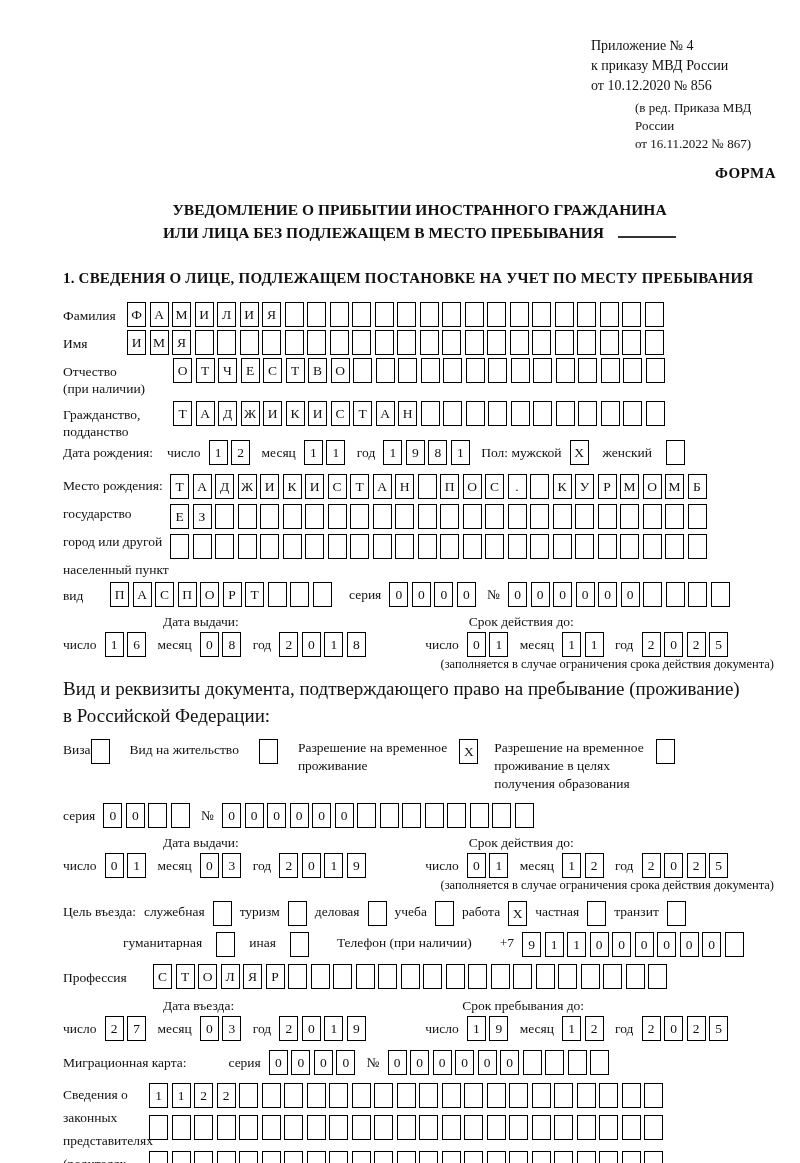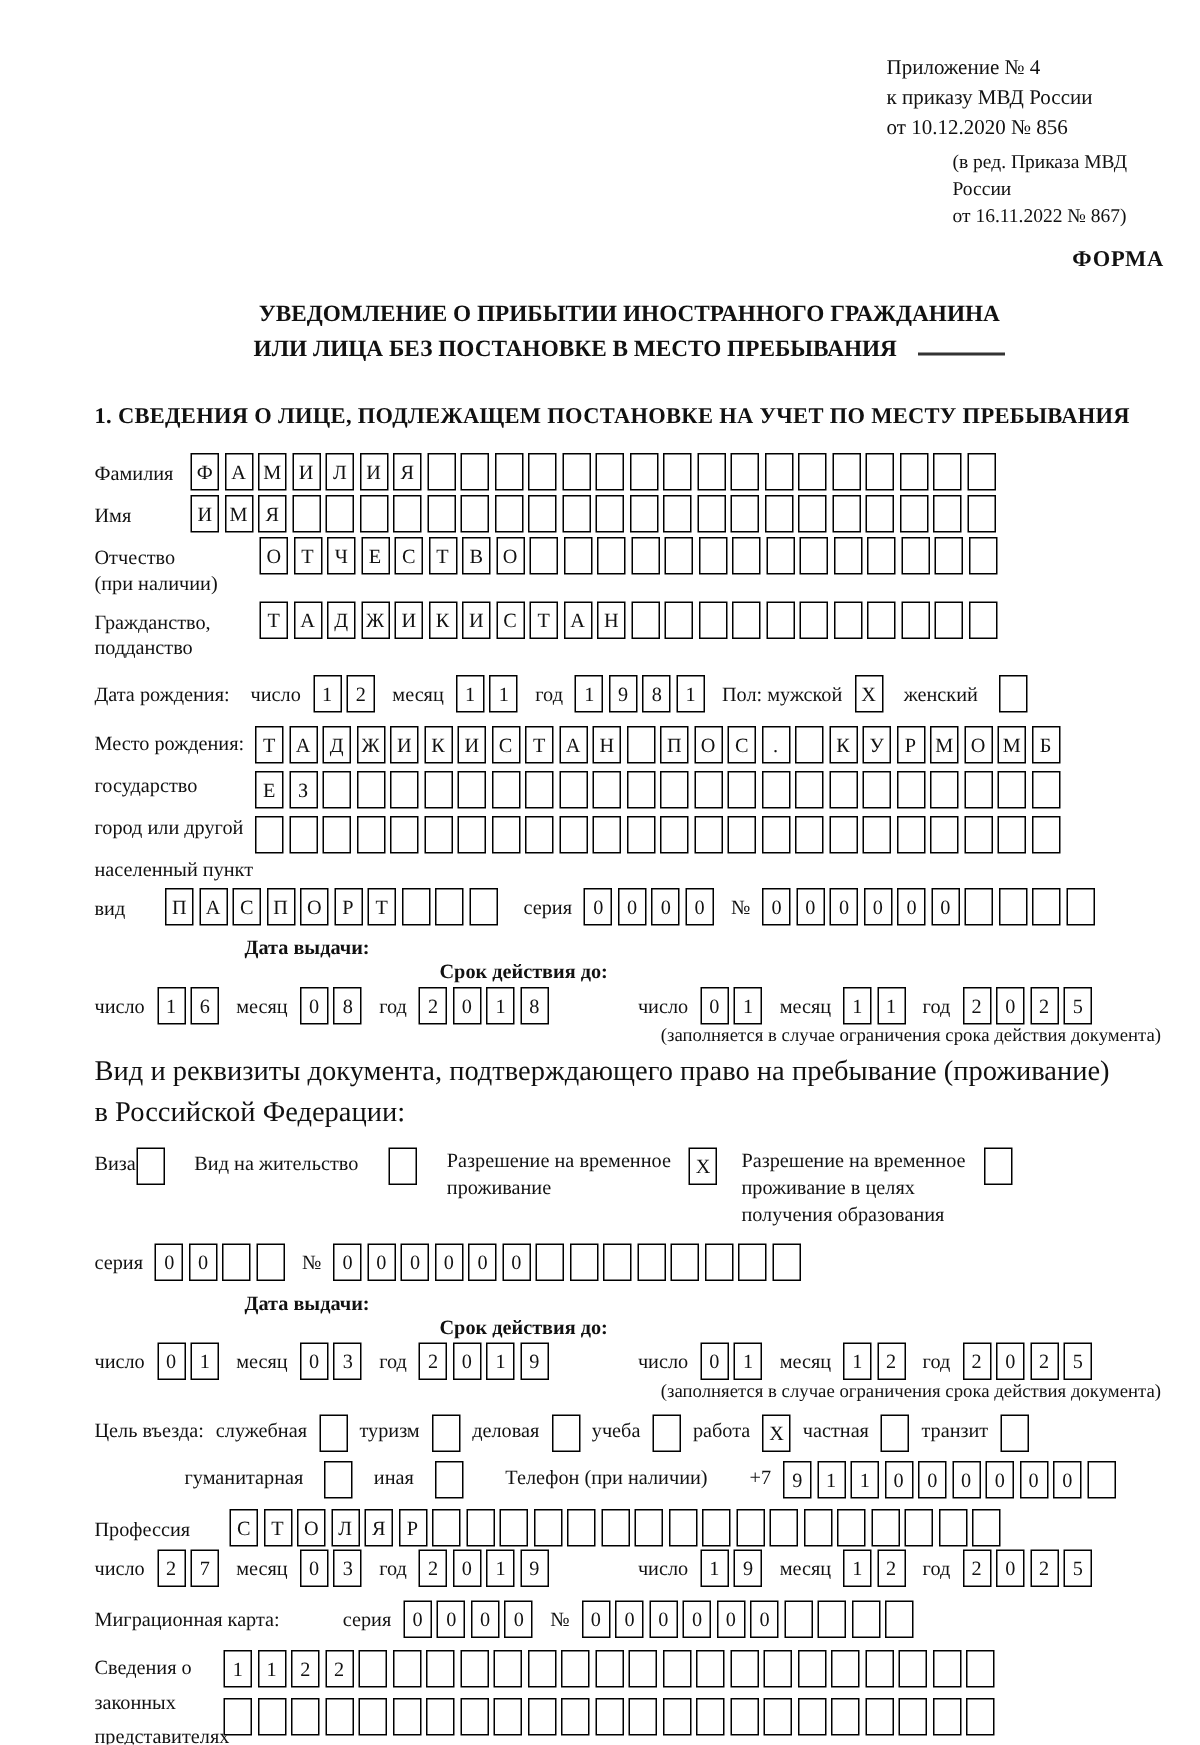--- a/index.html
+++ b/index.html
@@ -21,21 +21,21 @@
   .lbl { font-size:13.5px; line-height:17px; flex:none; padding-top:5px; }
   .boxes { display:inline-flex; flex:none; }
   .bx { display:inline-flex; width:19px; height:25px; border:1.6px solid #000; align-items:center;
         justify-content:center; font-size:13.5px; margin-right:3.5px; flex:none; background:#fff; }
   .cb { margin-right:0; }
   .w64 { width:64px; } .w110 { width:110px; } .w47 { width:47px; } .w90 { width:90px; }
   .dlabel { font-size:13.5px; padding-top:5px; flex:none; }
   .sgap { width:8px; flex:none; } .mgap { width:14px; flex:none; }
 
   .center-b { text-align:center; font-weight:bold; font-size:13.5px; }
-  .datehead { display:flex; font-size:13.5px; font-weight:bold;flex-direction:column; }
+  .datehead { display:flex; font-size:13.5px; font-weight:normal; }
   .note { font-size:12.5px; text-align:right; padding-right:2px; }
 
   .opt-ml { font-size:13.5px; line-height:18px; }
   .intro { font-size:19px; line-height:18px; }
 </style>
 </head>
 <body>
 
 <div class="page">
 
@@ -47,21 +47,21 @@
       <div>(в ред. Приказа МВД России</div>
       <div>от 16.11.2022 № 867)</div>
     </div>
   </div>
 
   <div class="forma">ФОРМА</div>
 
   <div class="title">
     <div>УВЕДОМЛЕНИЕ О ПРИБЫТИИ ИНОСТРАННОГО ГРАЖДАНИНА</div>
     <div>
-      <span>ИЛИ ЛИЦА БЕЗ ПОСТАНОВКЕ В МЕСТО ПРЕБЫВАНИЯ</span><span class="tline"></span>
+      <span>ИЛИ ЛИЦА БЕЗ ПОДЛЕЖАЩЕМ В МЕСТО ПРЕБЫВАНИЯ</span><span class="tline"></span>
     </div>
   </div>
 
   <div class="sec1">1. СВЕДЕНИЯ О ЛИЦЕ, ПОДЛЕЖАЩЕМ ПОСТАНОВКЕ НА УЧЕТ ПО МЕСТУ ПРЕБЫВАНИЯ</div>
 
   <div class="row" style="margin-top:15px">
     <div class="lbl w64">Фамилия</div>
     <div class="boxes">
         <span class="bx">Ф</span>
         <span class="bx">А</span>
@@ -175,21 +175,21 @@
         <span class="bx"></span>
         <span class="bx"></span>
         <span class="bx"></span>
         <span class="bx"></span>
         <span class="bx"></span>
         <span class="bx"></span>
         <span class="bx"></span>
       </div>
   </div>
 
-  <div class="row" style="margin-top:10px">
+  <div class="row" style="">
     <span class="dlabel">Дата рождения:</span>
       <span class="mgap"></span>
     <span class="dlabel">число</span>
       <span class="sgap"></span>
     <span class="boxes">
         <span class="bx">1</span>
         <span class="bx">2</span>
       </span>
       <span class="sgap"></span>
     <span class="dlabel">месяц</span>
@@ -592,20 +592,24 @@
         <span class="bx"></span>
         <span class="bx"></span>
         <span class="bx"></span>
         <span class="bx"></span>
         <span class="bx"></span>
         <span class="bx"></span>
         <span class="bx"></span>
       </div>
   </div>
 
+  <div class="datehead" style="margin-top:9px">
+    <span style="margin-left:100px">Дата въезда:</span>
+    <span style="margin-left:228px">Срок пребывания до:</span>
+  </div>
   <div class="row" style="margin-top:2px">
     <span class="dlabel">число</span>
       <span class="sgap"></span>
     <span class="boxes">
         <span class="bx">2</span>
         <span class="bx">7</span>
       </span>
       <span class="sgap"></span>
     <span class="dlabel">месяц</span>
       <span class="sgap"></span>

